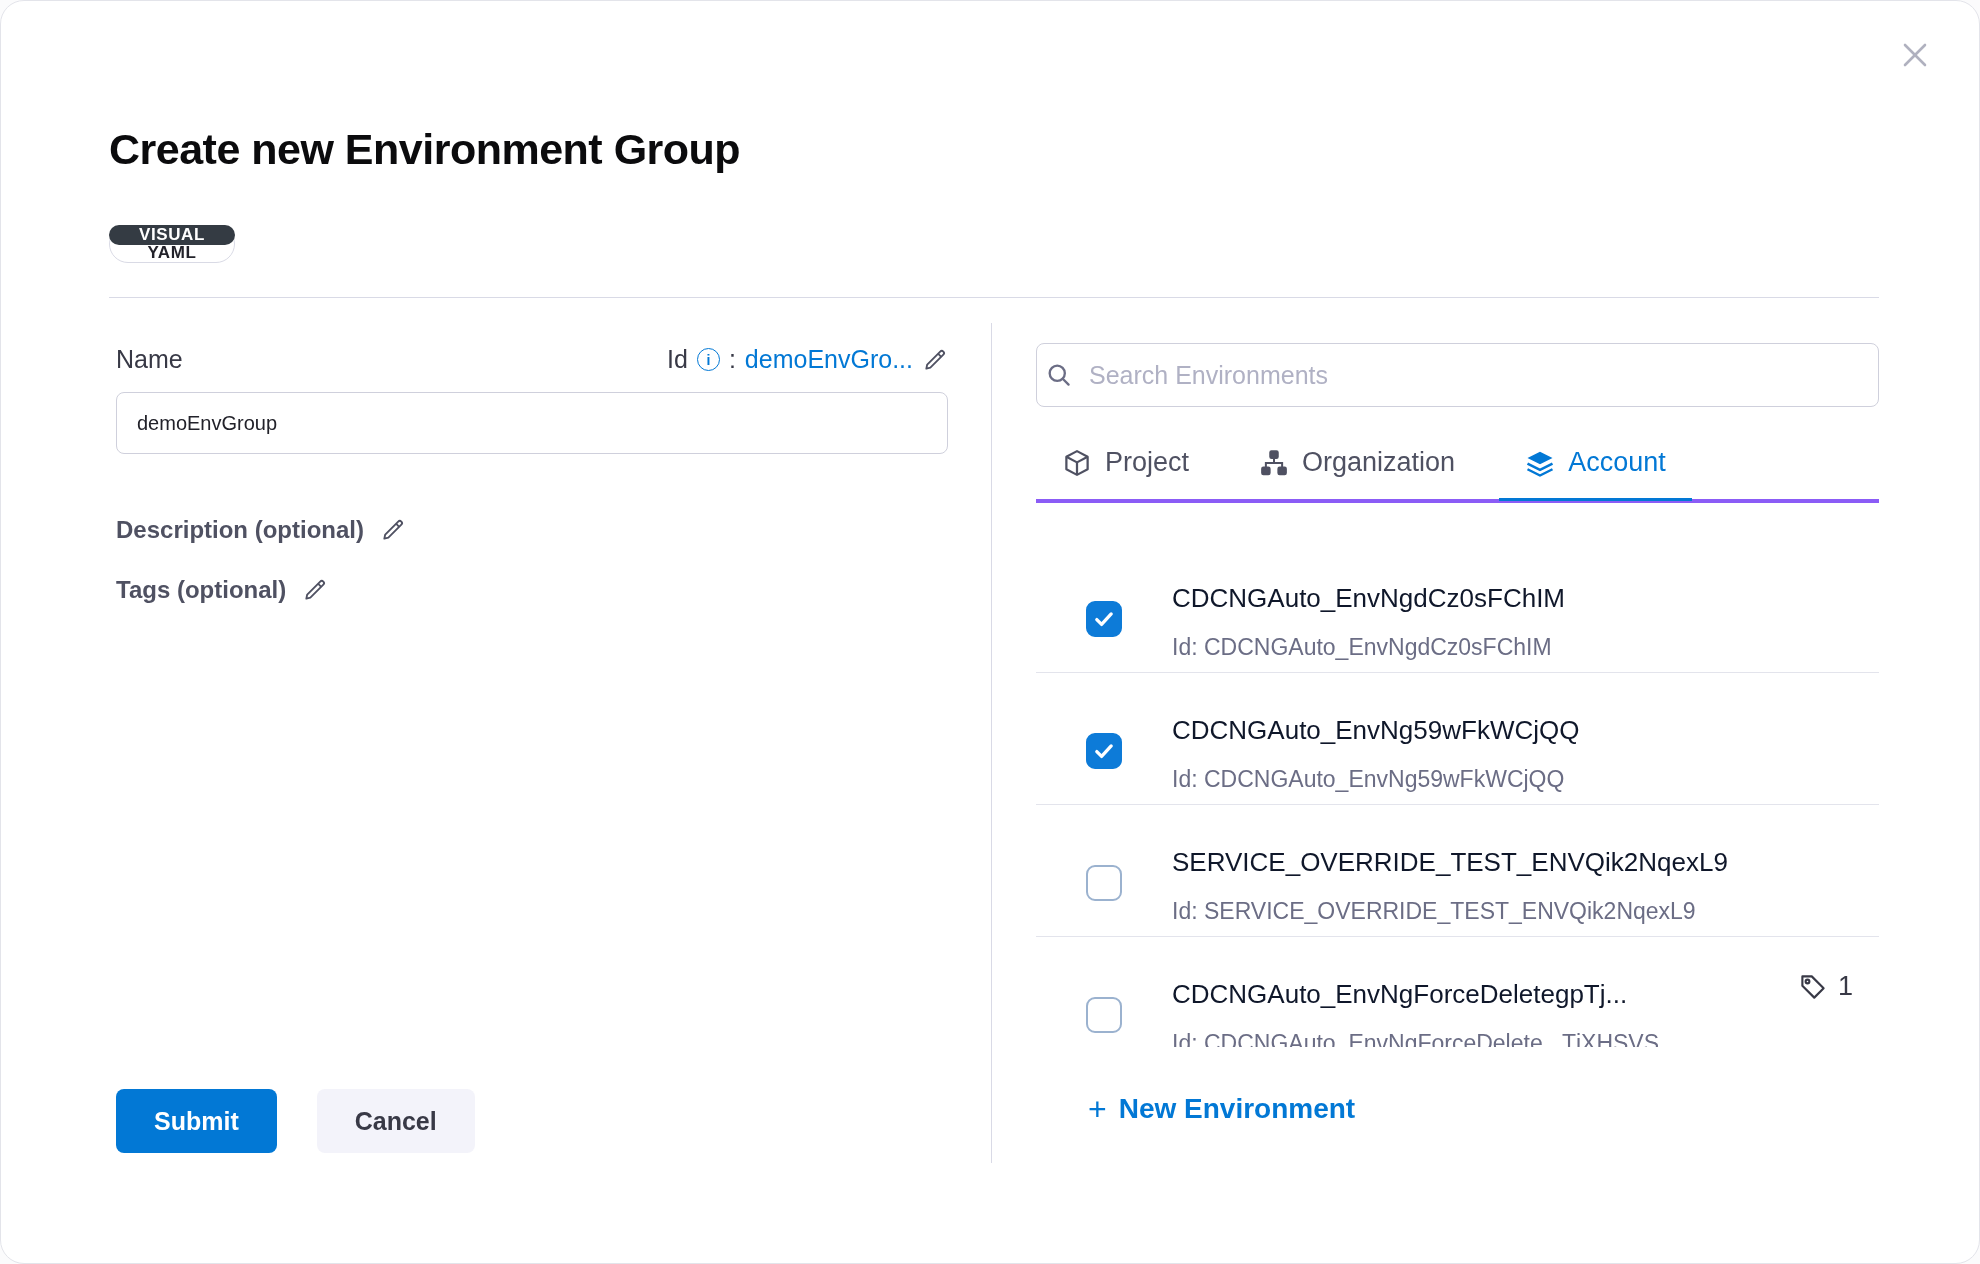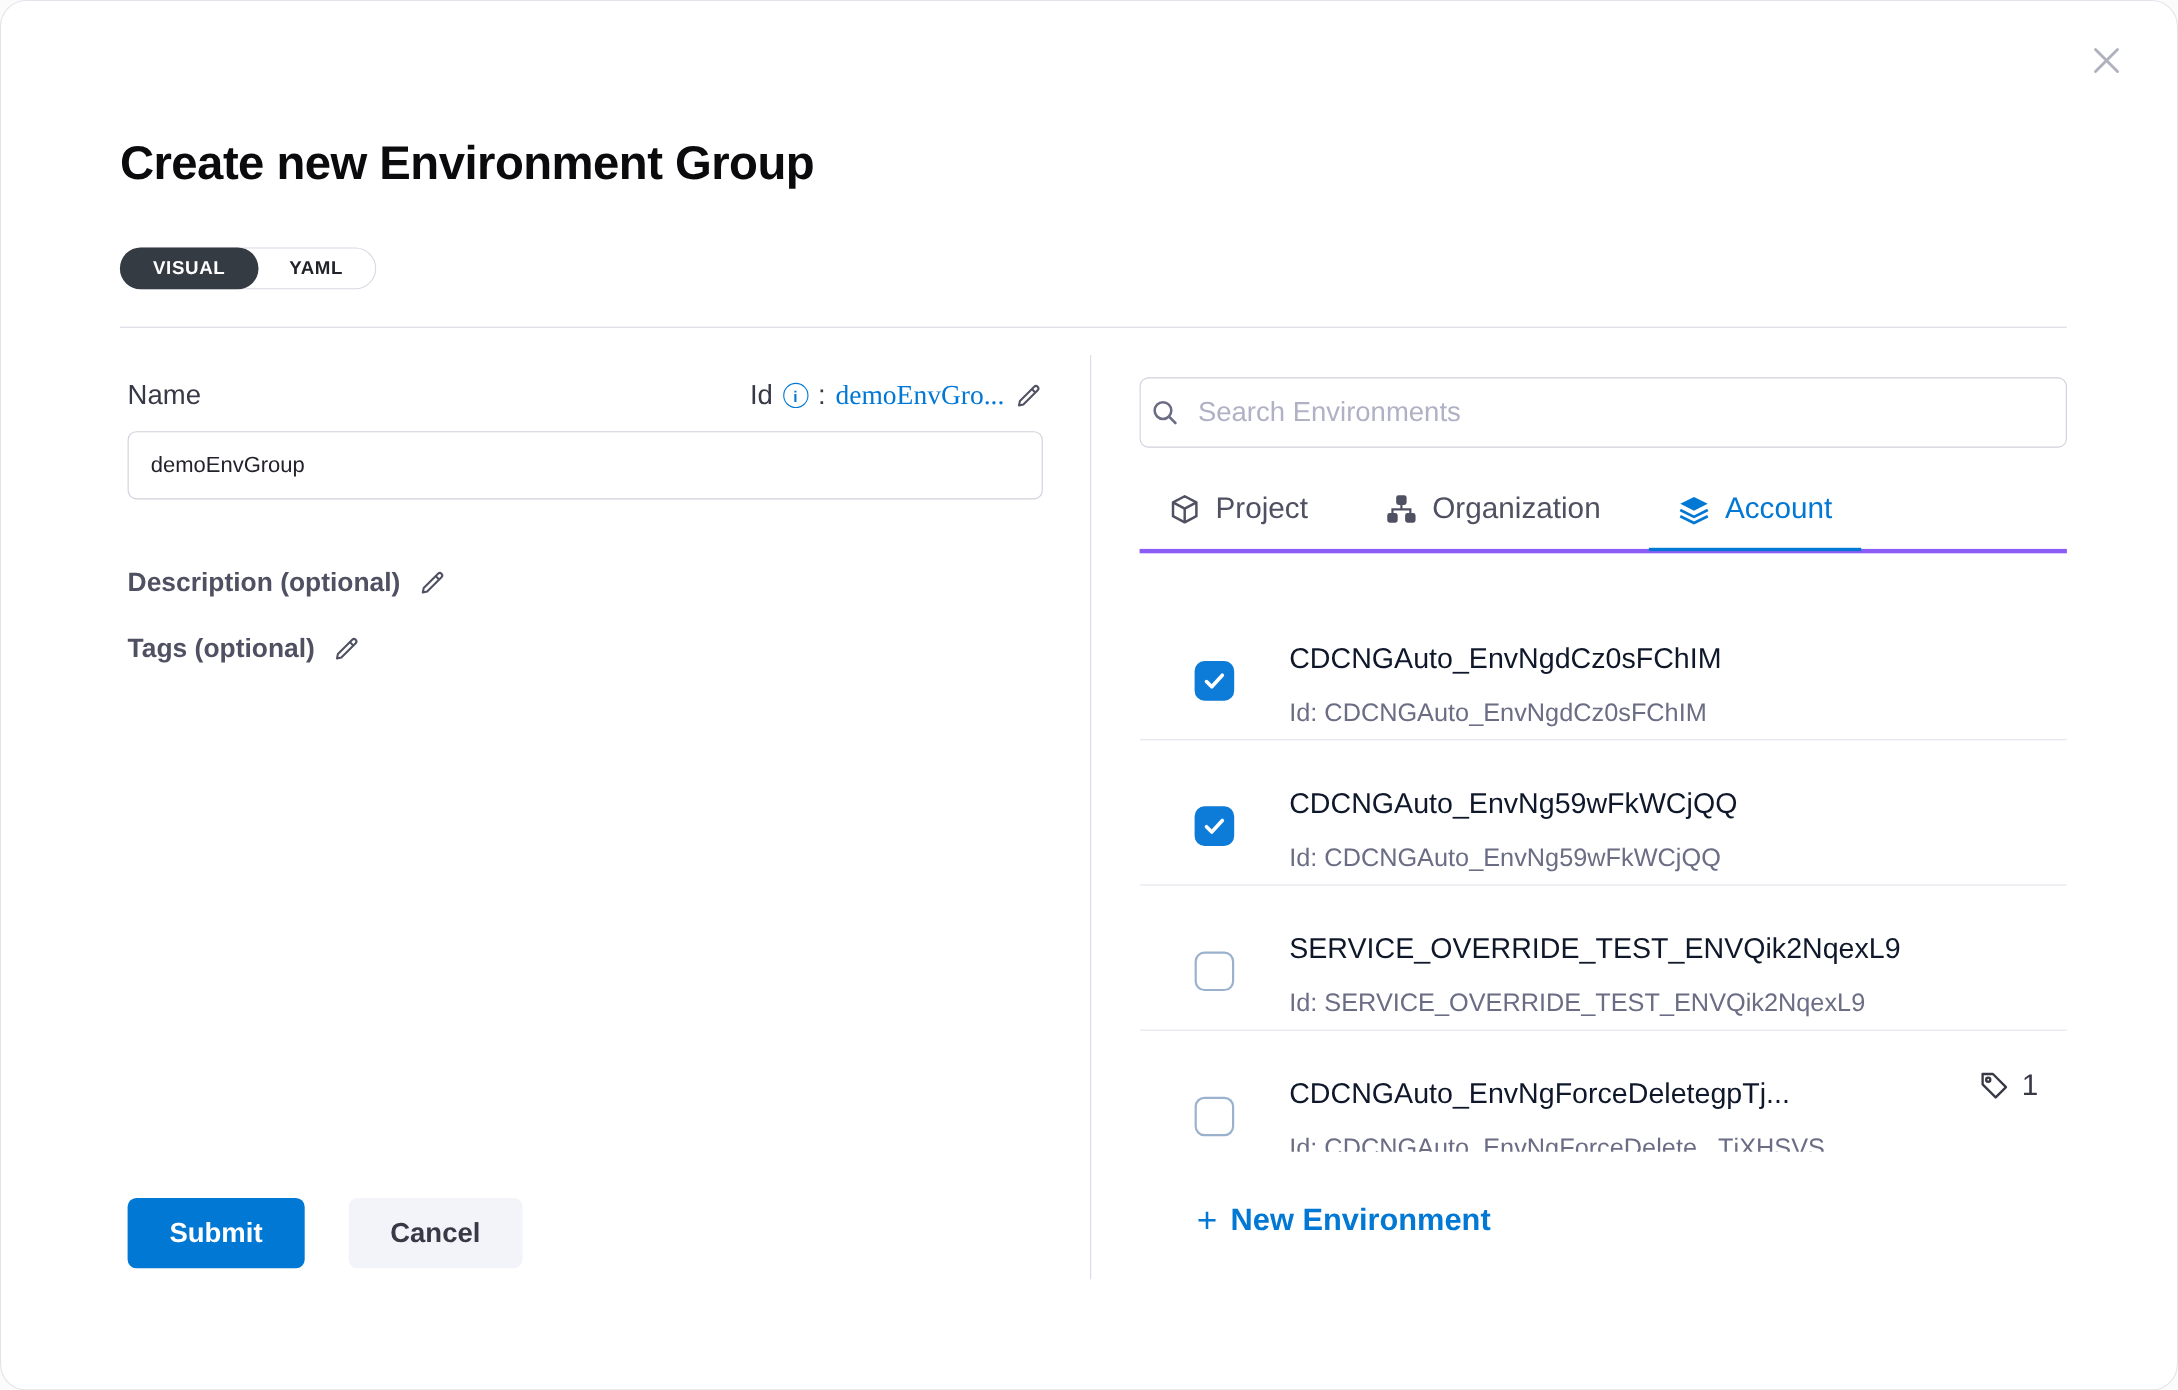--- a/index.html
+++ b/index.html
@@ -10,39 +10,39 @@
   }
   
   .close-btn { position:absolute; top:36px; right:46px; width:36px; height:36px; cursor:pointer; }
   .close-btn svg { width:100%; height:100%; }
 
   
   .title { position:absolute; left:108px; top:104px; font-size:43px; font-weight:700; color:#0b0b0d; letter-spacing:-0.5px;margin-top:20px; }
 
   
   .toggle { position:absolute; left:108px; top:224px; display:flex; align-items:center;
-            border:1px solid #d9dae5; border-radius:20px; height:38px; background:#fff; }
+            border:1px solid #d9dae5; border-radius:20px; height:38px; background:#fff;flex-direction:column; }
   .toggle-seg { display:flex; align-items:center; justify-content:center; height:38px;
                 padding:0 30px; font-size:17px; font-weight:700; letter-spacing:0.6px;
                 color:#22222a; border-radius:20px; cursor:pointer; margin:-1px; }
   .toggle-seg.selected { background:#343b43; color:#fff; }
 
   .top-divider { position:absolute; left:108px; top:296px; width:1770px; height:1px; background:#d9dae6; }
 
   
   .form { position:absolute; left:115px; top:344px; width:832px; }
   .name-row { display:flex; justify-content:space-between; align-items:center; }
   .name-label { font-size:25px; color:#383946; }
   .id-group { display:flex; align-items:center; gap:9px; }
   .id-label { font-size:25px; color:#383946; }
   .info-icon { width:23px; height:23px; border:1.7px solid #0278d5; border-radius:50%;
                color:#0278d5; font-size:14px; font-weight:700; display:inline-flex;
                align-items:center; justify-content:center; }
   .id-colon { font-size:25px; color:#383946; }
-  .id-value { font-size:25px; color:#0278d5; cursor:pointer;font-family:Liberation Serif, serif; }
+  .id-value { font-size:25px; color:#0278d5; cursor:pointer; }
   .pencil { width:26px; height:26px; cursor:pointer; }
   .name-input { margin-top:18px; width:100%; height:62px; border:1px solid #cfd0dc; border-radius:8px;
                 font-size:20px; color:#22222a; padding:0 20px; font-family:inherit; outline:none; background:#fff; }
   .opt-row { display:flex; align-items:center; gap:16px; }
   .opt-row.desc { margin-top:62px; }
   .opt-row.tags { margin-top:32px; }
   .opt-label { font-size:24px; font-weight:700; color:#4f5162; }
 
   
   .footer-actions { position:absolute; left:115px; top:1088px; display:flex; gap:40px; }

